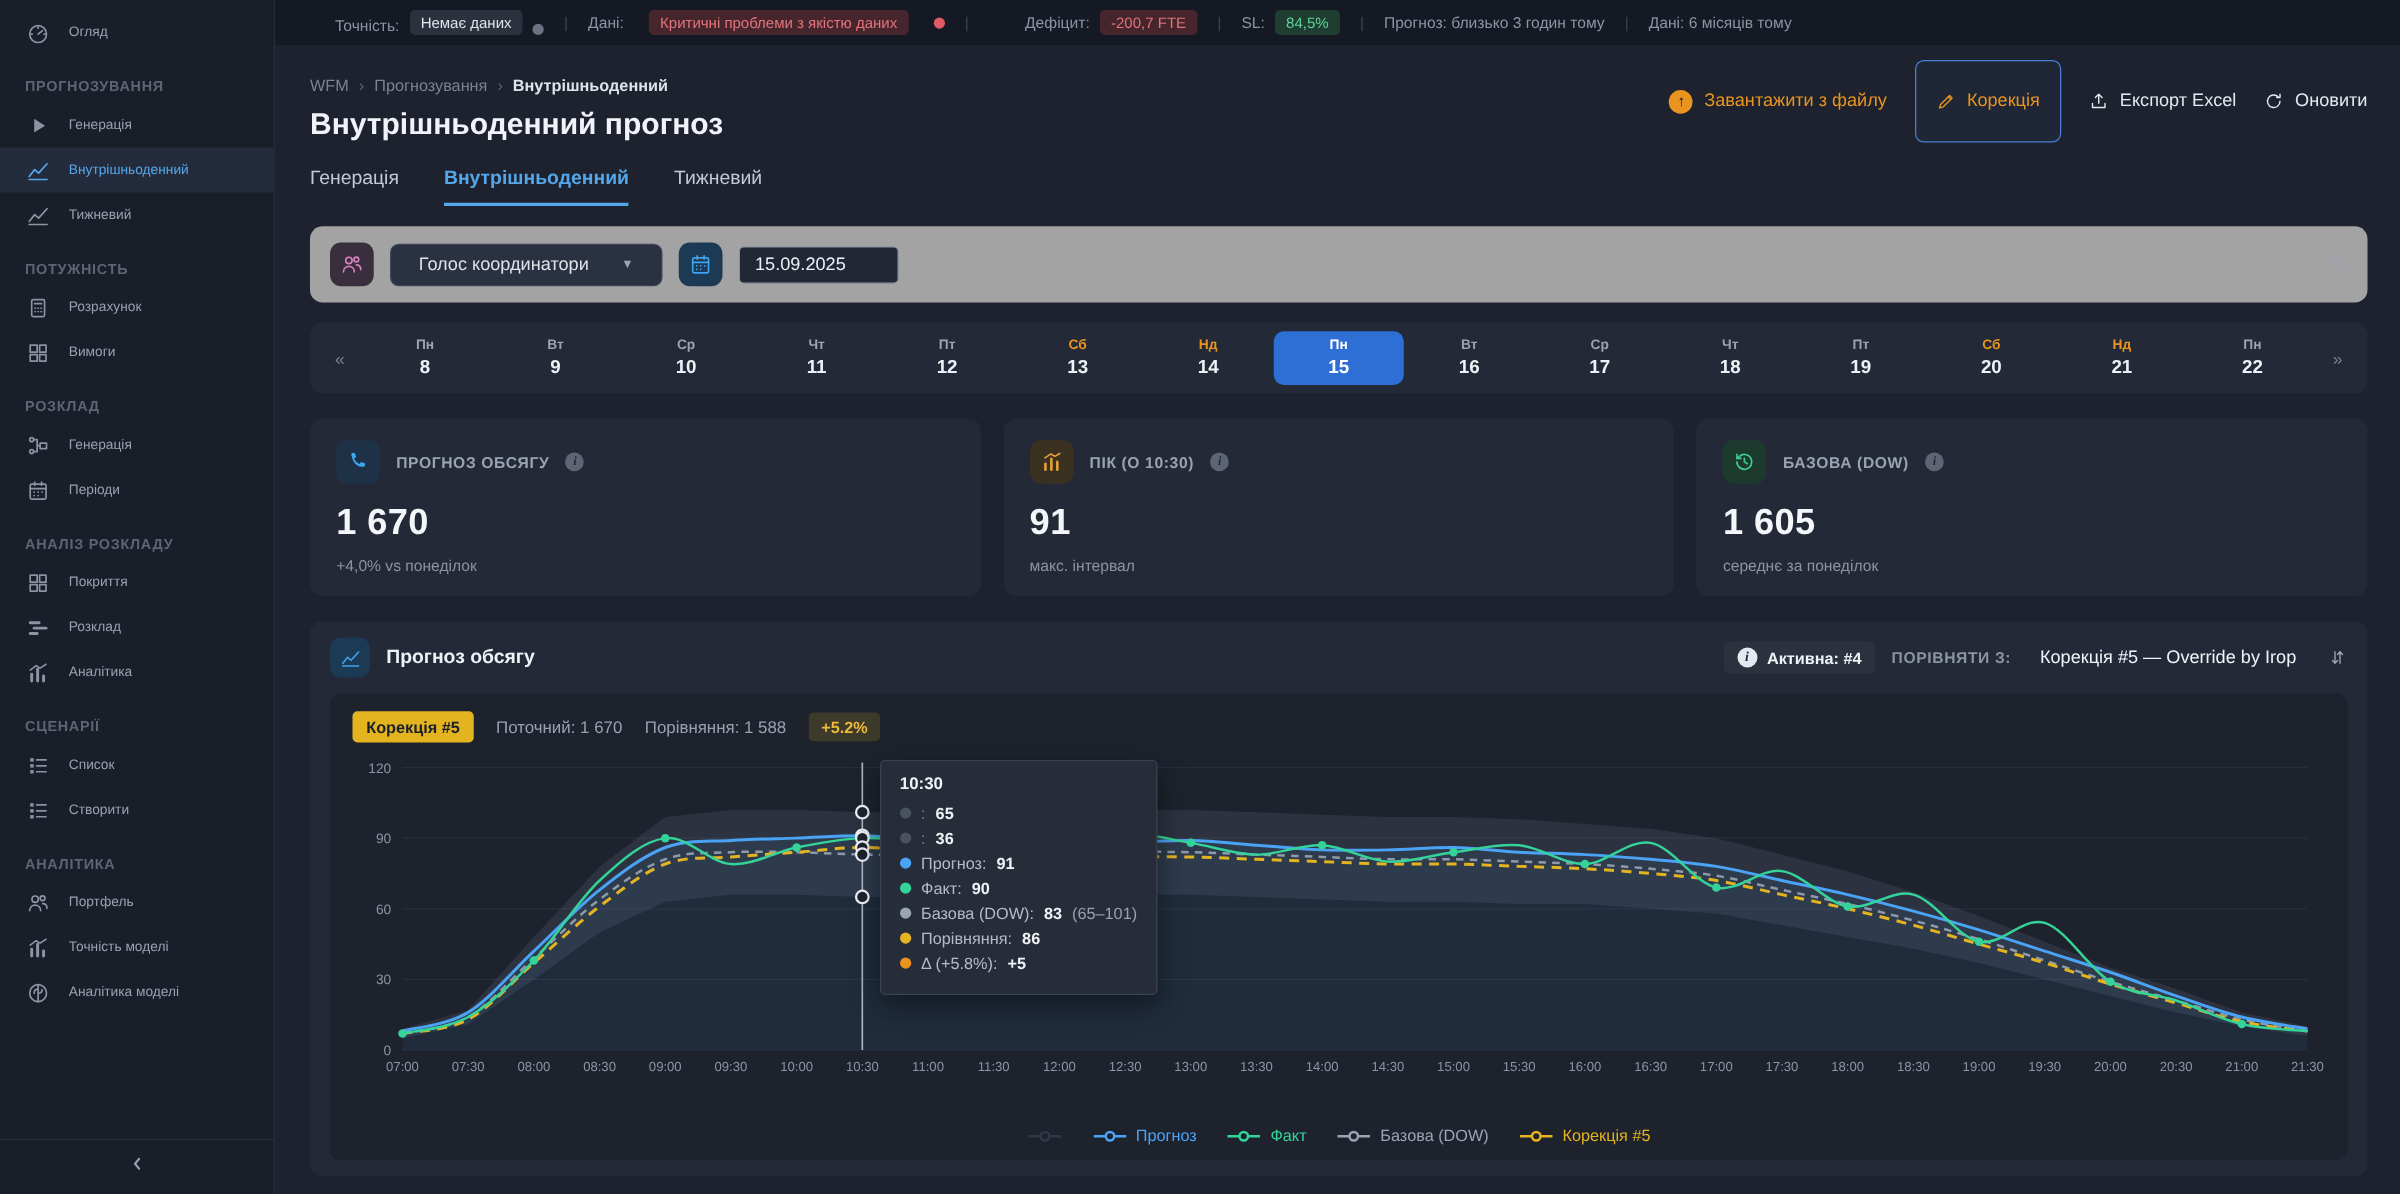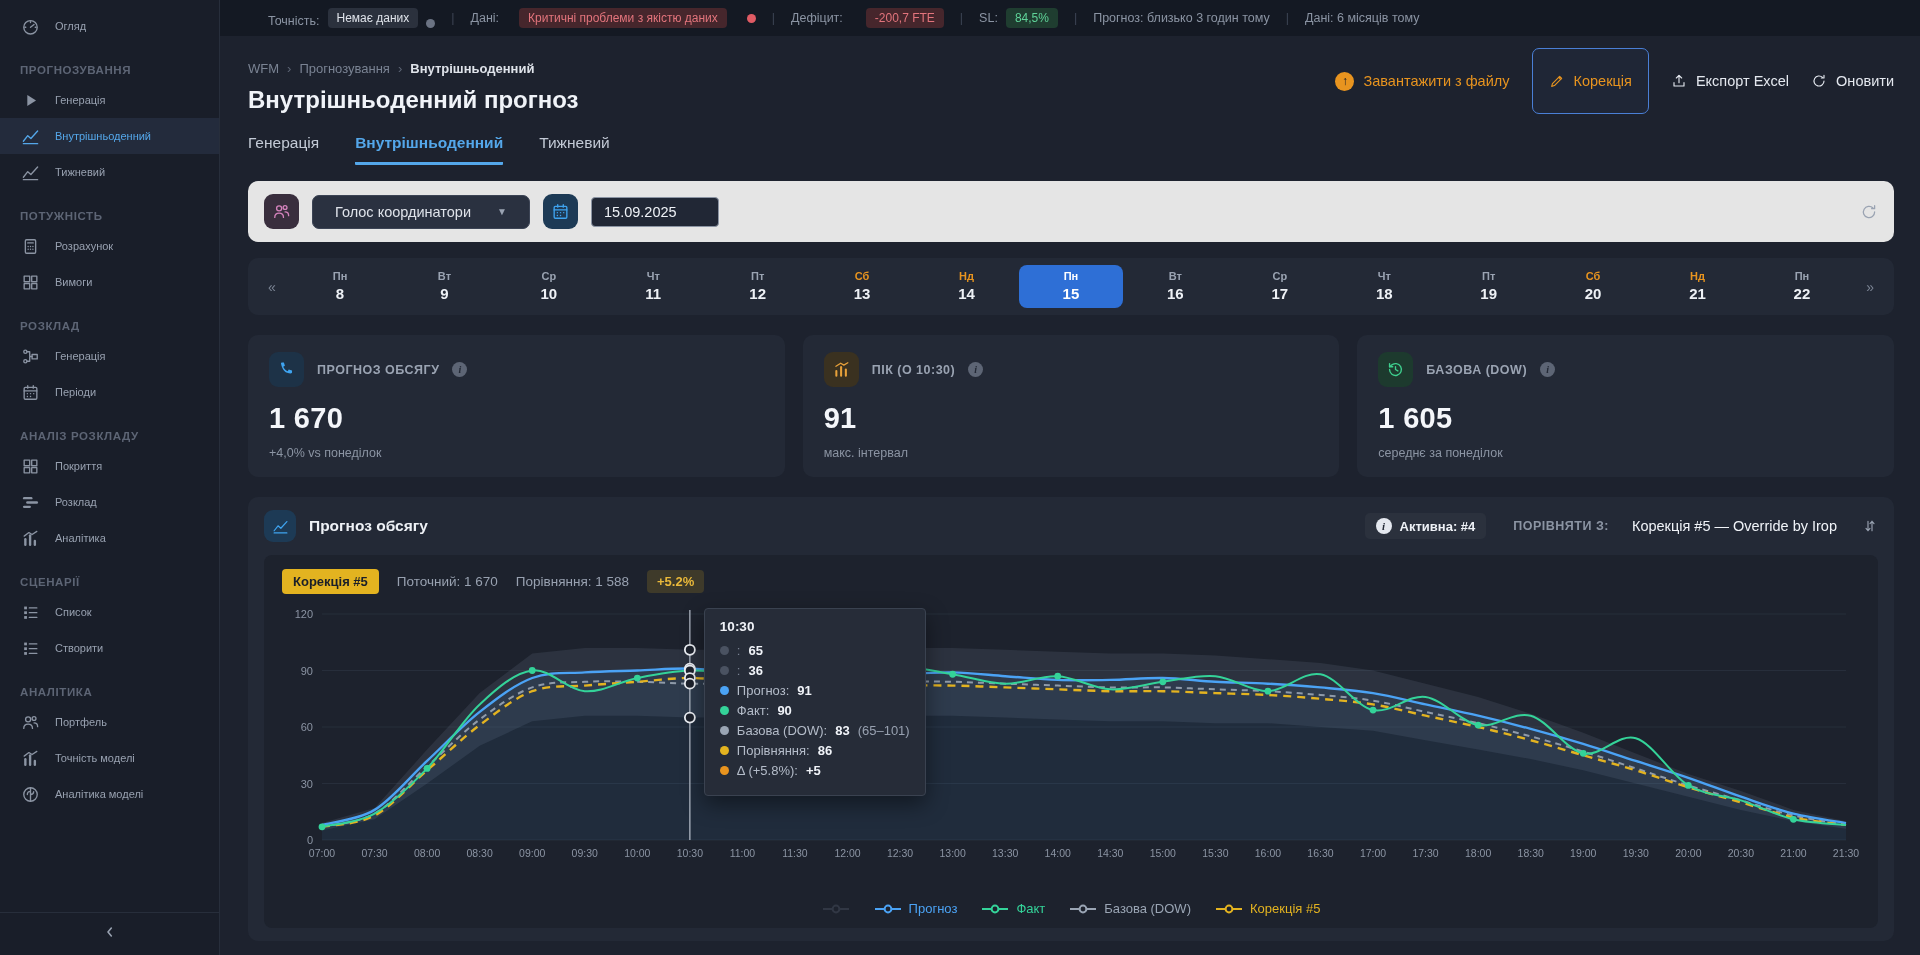--- a/index.html
+++ b/index.html
@@ -38,21 +38,21 @@
   .act-btn { display:flex; align-items:center; gap:9px; font-size:14.5px; cursor:pointer; white-space:nowrap; background:none; border:none; font-family:inherit; }
   .act-orange { color:#e8941f; }
   .act-white { color:#e4e8ef; }
   .act-outline { border:1px solid #4a7fd6; border-radius:7px; padding:24px 16px; color:#e8941f; background:rgba(74,127,214,.05); }
   .upload-circ { width:19px; height:19px; border-radius:50%; background:#e8941f; color:#141923; display:flex; align-items:center; justify-content:center; font-size:12px; font-weight:bold; }
 
   .tabs { display:flex; gap:36px; margin-top:20px; font-size:15.5px; }
   .tab { padding-bottom:10px; color:#c3cad6; cursor:pointer; border-bottom:3px solid transparent; border-radius:1px; }
   .tab.active { color:#54a7ea; border-bottom-color:#54a7ea; font-weight:bold; }
 
-  .filter-card { margin-top:16px; background:#e5e5e5; border-radius:10px; padding:13px 16px; display:flex; align-items:center; gap:13px; }
+  .filter-card { margin-top:16px; background:#a3a3a3; border-radius:10px; padding:13px 16px; display:flex; align-items:center; gap:13px; }
   .icon-tile { width:35px; height:35px; border-radius:9px; display:flex; align-items:center; justify-content:center; flex-shrink:0; }
   .tile-pink { background:#392e3d; color:#d583bd; }
   .tile-blue { background:#1d3a55; color:#3fa4f0; }
   .queue-select { background:#2a3140; border:1px solid #3c4455; border-radius:7px; padding:8px 16px; color:#dfe3ea; font-size:14.5px; display:flex; align-items:center; gap:26px; min-width:218px; justify-content:center; cursor:pointer; }
   .caret { font-size:10px; color:#9aa3b2; }
   .date-input { background:#212735; border:1px solid #8b94a3; border-radius:4px; padding:6px 12px; color:#eef1f6; font-size:14.5px; width:128px; }
   .spacer { flex:1; }
   .ghost-ic { color:#9aa3b2; cursor:pointer; display:flex; }
 
   .date-strip { margin-top:16px; background:#232936; border-radius:10px; padding:7px 8px; display:flex; align-items:center; }
@@ -70,21 +70,21 @@
   .stat-label { color:#9aa3b2; font-size:12.5px; font-weight:bold; letter-spacing:.5px; }
   .info-ic { width:15px; height:15px; border-radius:50%; background:#5d6575; color:#232936; font-size:10px; font-weight:bold; display:inline-flex; align-items:center; justify-content:center; font-family:"Liberation Serif", serif; font-style:italic; cursor:pointer; }
   .stat-value { font-size:29px; font-weight:bold; color:#f4f6fa; margin-top:15px; letter-spacing:.3px; }
   .stat-sub { font-size:12.5px; color:#8b94a3; margin-top:11px; }
 
   .chart-card { margin-top:20px; background:#232936; border-radius:10px; padding:13px 16px; flex:1; display:flex; flex-direction:column; min-height:0; }
   .chart-header { display:flex; align-items:center; gap:13px; }
   .chart-title { font-size:15.5px; font-weight:bold; color:#eef1f6; }
   .active-badge { display:flex; align-items:center; gap:8px; background:#2b313d; border-radius:5px; padding:5px 11px; font-size:13px; font-weight:bold; color:#eef1f6; }
   .active-badge .wcirc { width:16px; height:16px; border-radius:50%; background:#e4e8ef; color:#232936; font-size:11px; font-weight:bold; display:flex; align-items:center; justify-content:center; font-family:"Liberation Serif", serif; font-style:italic; }
-  .cmp-label { font-size:12.5px; font-weight:bold; letter-spacing:.5px; color:#8b94a3; margin-left:14px; }
+  .cmp-label { font-size:12.5px; font-weight:bold; letter-spacing:.5px; color:#8b94a3; }
   .cmp-value { font-size:14.5px; color:#f0f3f8; margin-left:10px; cursor:pointer; }
   .sort-ic { color:#9aa3b2; margin-left:12px; cursor:pointer; display:flex; }
 
   .chart-panel { margin-top:13px; background:#1d222d; border-radius:8px; padding:10px 12px 6px; flex:1; display:flex; flex-direction:column; min-height:0; }
   .badge-row { display:flex; align-items:center; gap:18px; padding:4px 6px 2px; }
   .corr-badge { background:#e3b320; color:#1a1f29; font-weight:bold; font-size:13px; padding:5px 11px; border-radius:4px; }
   .muted-stat { color:#98a1b0; font-size:13.5px; }
   .delta-badge { background:rgba(227,179,32,.17); color:#eab93a; padding:4px 10px; border-radius:4px; font-size:13px; font-weight:bold; }
 
   .chart-wrap { position:relative; margin-top:8px; flex:1; }
@@ -293,21 +293,21 @@
           <span class="tb-badge tb-neutral">Немає даних</span>
           <span class="tb-dot" style="background:#6b7383"></span>
         </span>
         <span class="tb-sep">|</span>
         <span style="display: flex; align-items: center; gap: 20px;">
           <span class="tb-label">Дані:</span>
           <span class="tb-badge tb-danger">Критичні проблеми з якістю даних</span>
           <span class="tb-dot" style="background:#e05b64"></span>
         </span>
         <span class="tb-sep">|</span>
-        <span style="display: flex; align-items: center; gap: 23px;">
+        <span style="display: flex; align-items: center; gap: 8px; margin-left: 29px;">
           <span class="tb-label">Дефіцит:</span>
           <span class="tb-badge tb-danger">-200,7 FTE</span>
         </span>
         <span class="tb-sep">|</span>
         <span style="display: flex; align-items: center; gap: 8px;">
           <span class="tb-label">SL:</span>
           <span class="tb-badge tb-success">84,5%</span>
         </span>
         <span class="tb-sep">|</span>
         <span style="display: flex; align-items: center; gap: 8px;">

